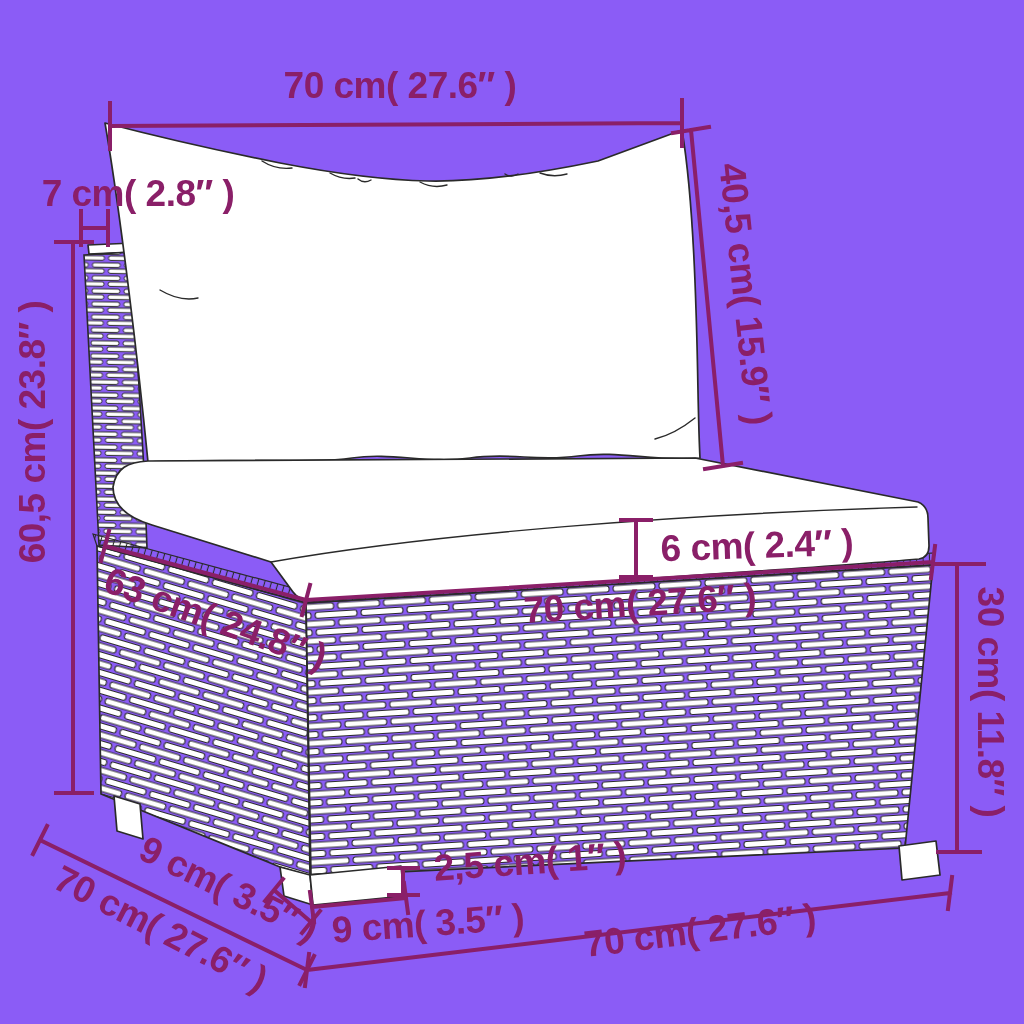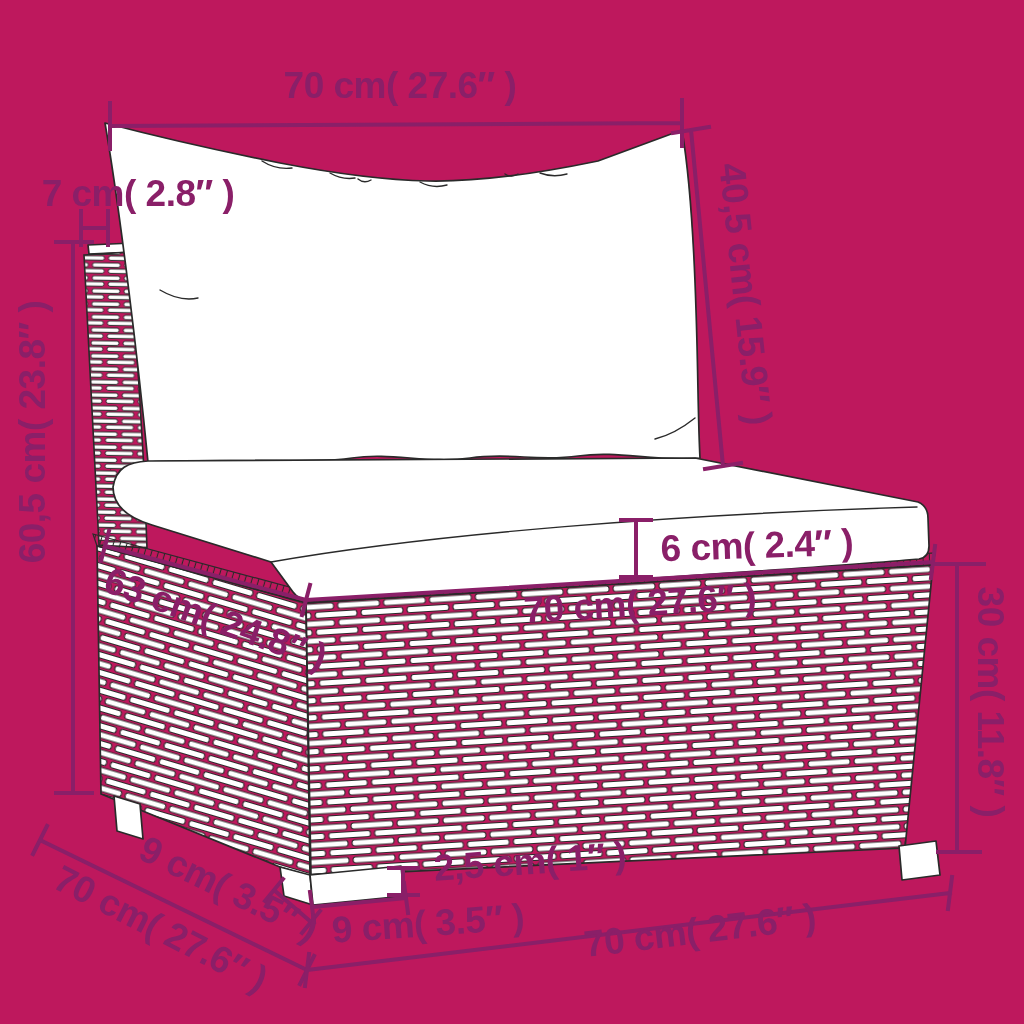--- a/index.html
+++ b/index.html
@@ -1,16 +1,16 @@
 <!DOCTYPE html>
 <html><head>
 <meta charset="utf-8">
 <style>
   html,body{margin:0;padding:0;background:#ffffff;}
-  .stage{position:relative;width:1024px;height:1024px;background:#be185d;overflow:hidden;}
+  .stage{position:relative;width:1024px;height:1024px;background:#8b5cf6;overflow:hidden;}
   svg{display:block;}
   .outline{fill:#ffffff;stroke:#2a2a2a;stroke-width:1.7;stroke-linejoin:round;}
   .wire{fill:none;stroke:#2a2a2a;stroke-width:1.4;stroke-linecap:round;}
   .dimline{stroke:#8A1F68;stroke-width:4;fill:none;stroke-linecap:square;}
   .dim{font:700 37px "Liberation Sans", sans-serif;fill:#8A1F68;letter-spacing:-0.5px;}
 </style>
 </head>
 <body>
 
 <div class="stage">

